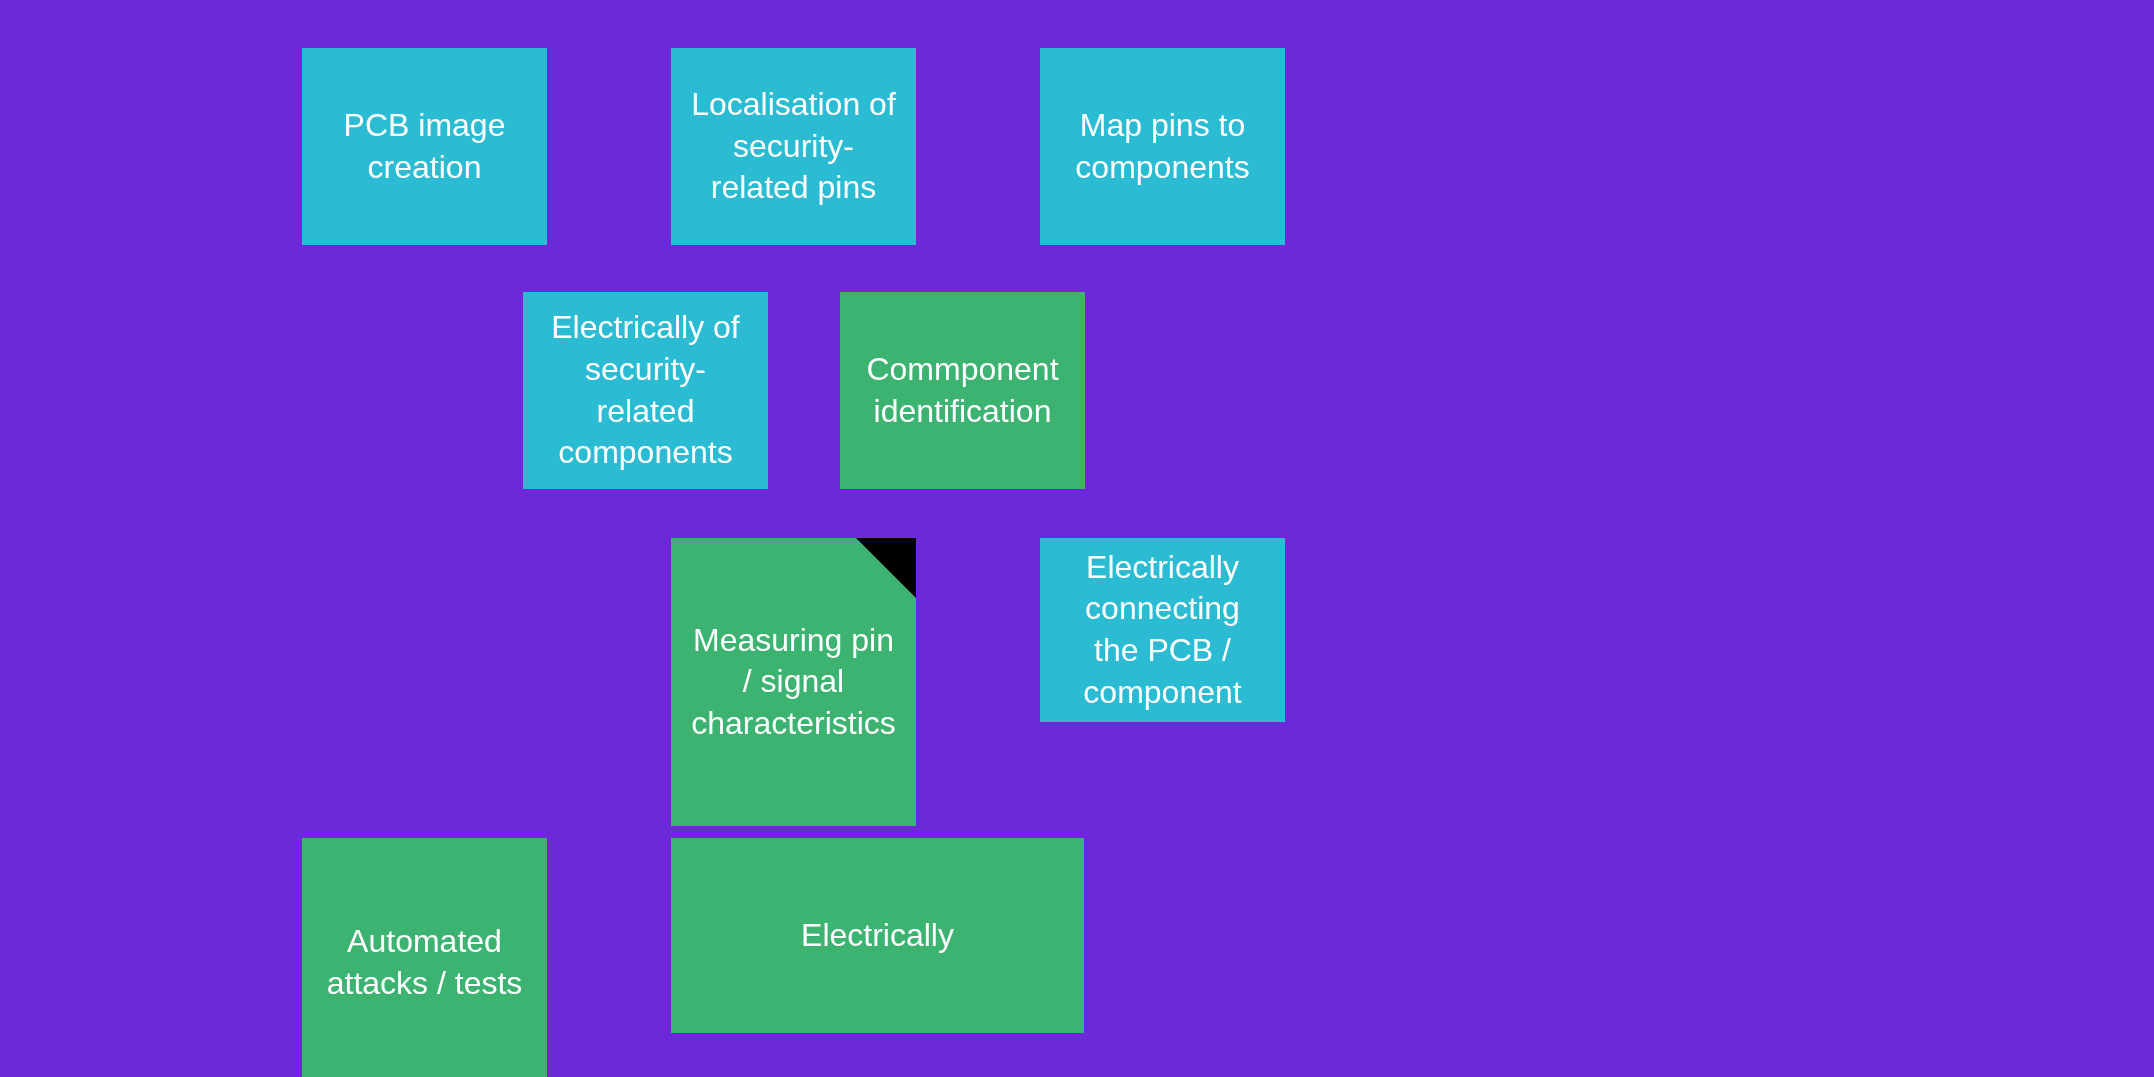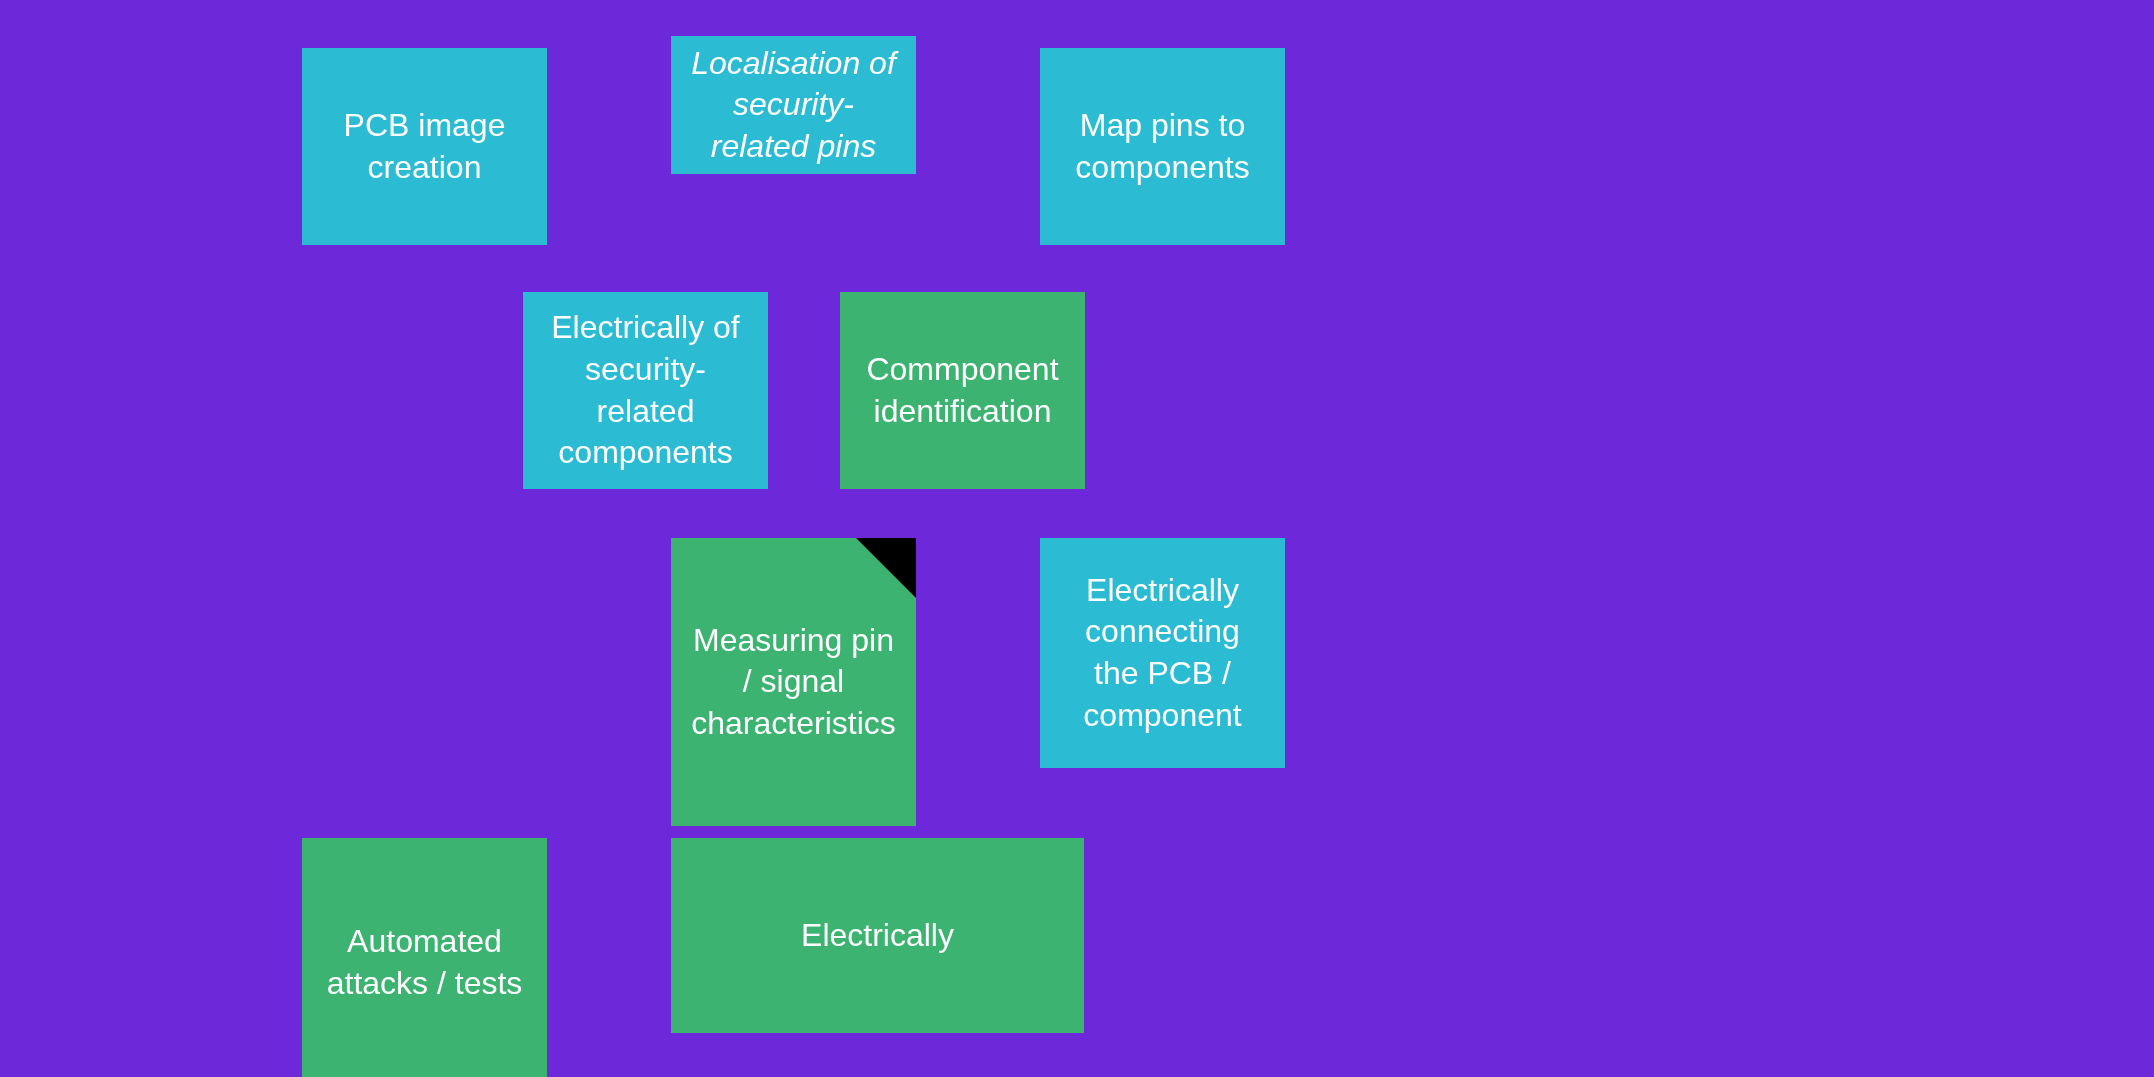--- a/index.html
+++ b/index.html
@@ -47,24 +47,23 @@
     
     .card-pcb-image {
       left: 302px;
       top: 48px;
       width: 245px;
       height: 197px;
     }
 
     .card-localisation-pins {
       left: 671px;
-      top: 36px;
+      top: 48px;
       width: 245px;
-      height: 138px;
-      font-style: italic;
+      height: 197px;
     }
 
     .card-map-pins {
       left: 1040px;
       top: 48px;
       width: 245px;
       height: 197px;
     }
 
     
@@ -94,21 +93,21 @@
       left: 671px;
       top: 538px;
       width: 245px;
       height: 230px;
     }
 
     .card-electrically-connecting {
       left: 1040px;
       top: 538px;
       width: 245px;
-      height: 230px;
+      height: 184px;
       justify-content: center;
     }
 
     
     .card-automated-attacks {
       left: 302px;
       top: 838px;
       width: 245px;
       height: 250px;
     }

